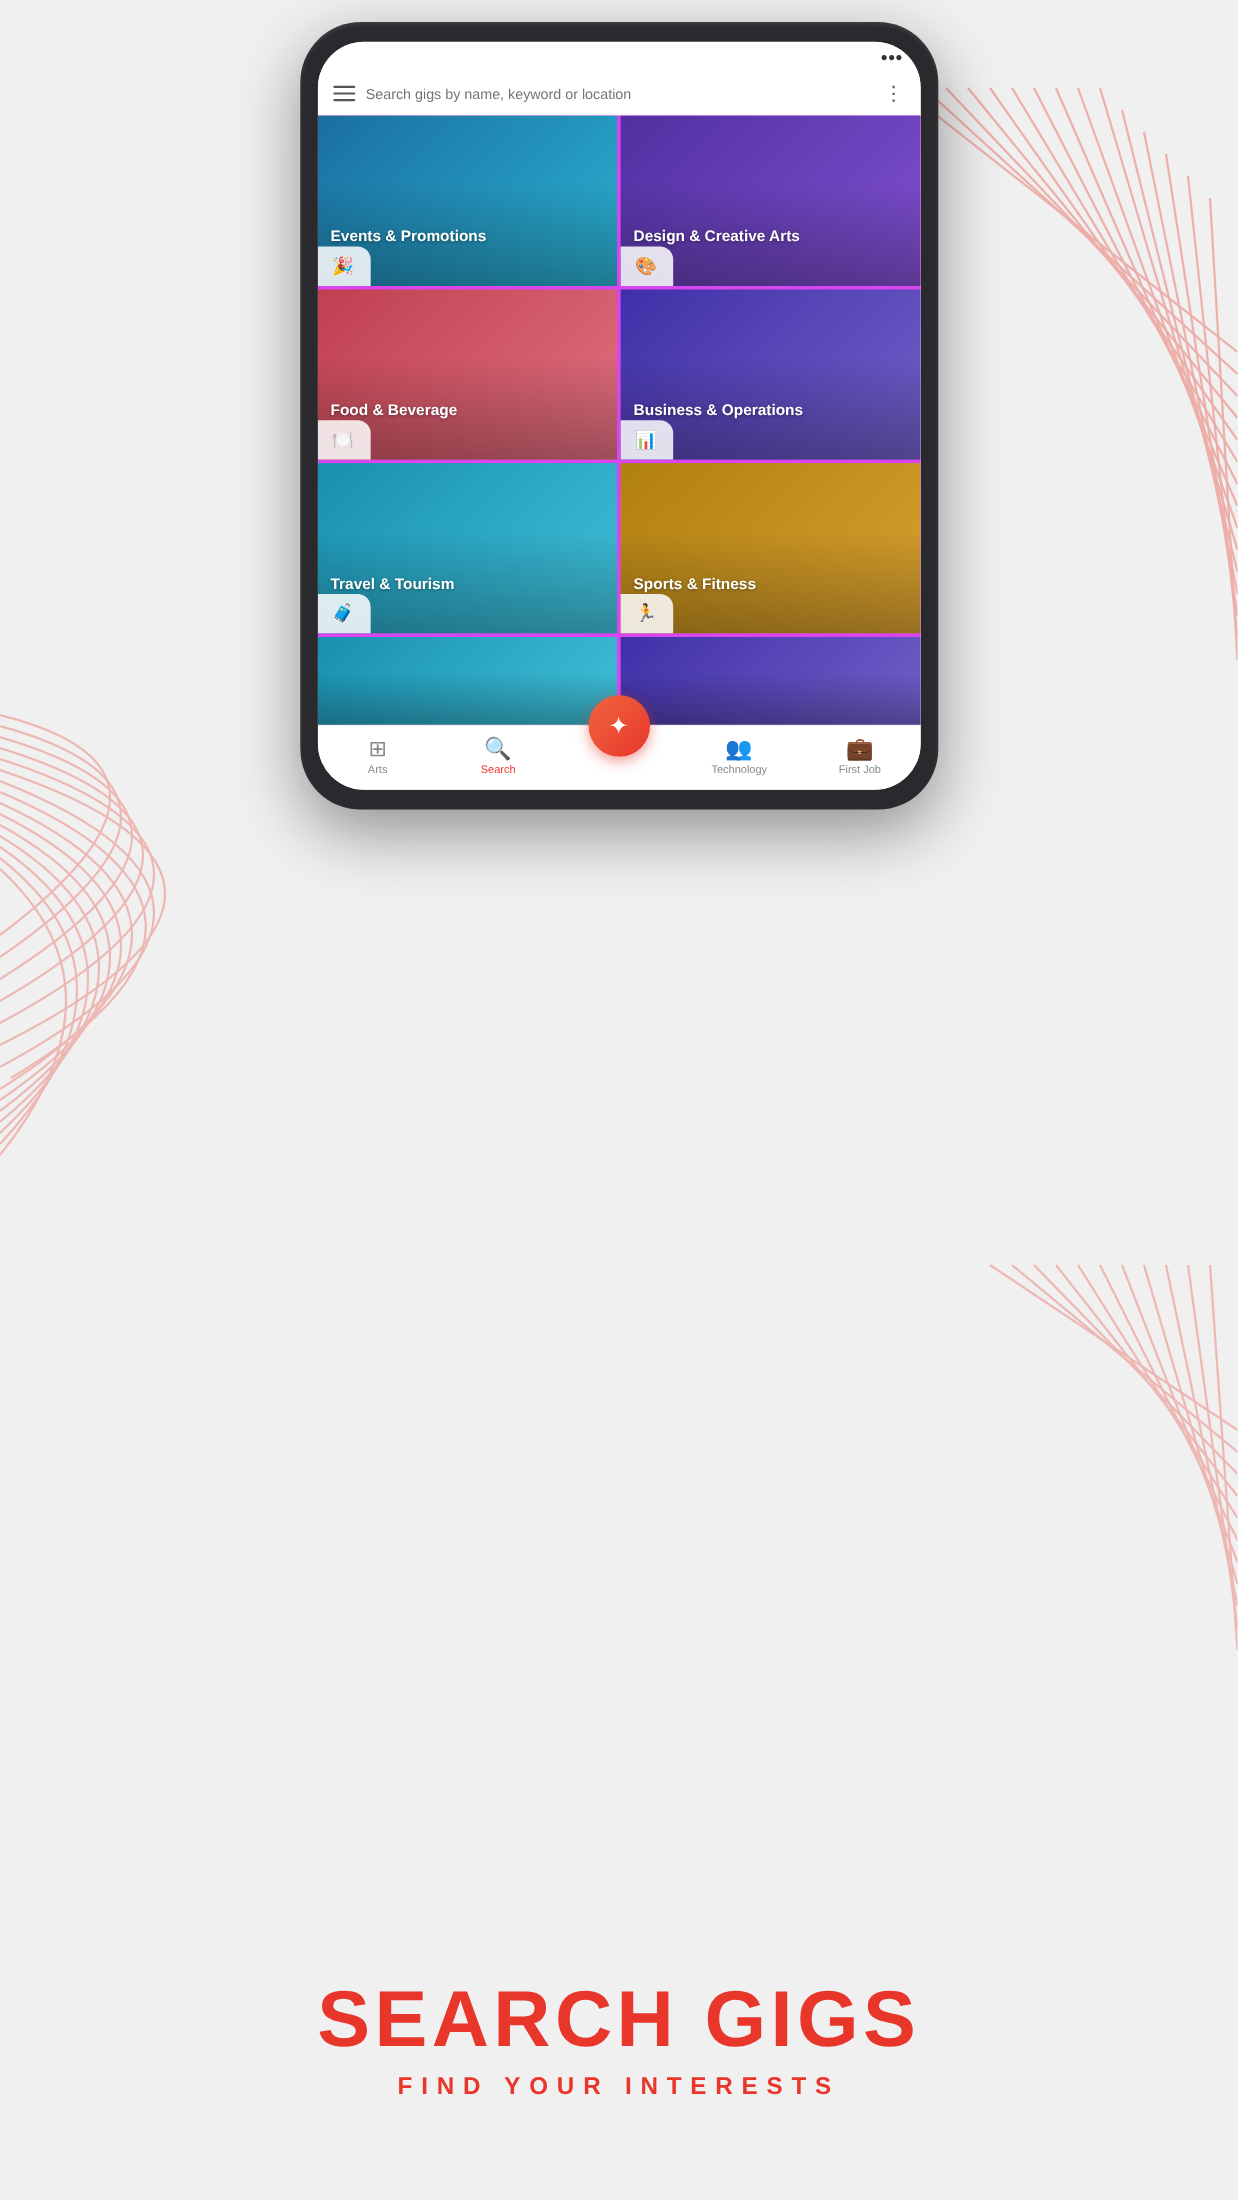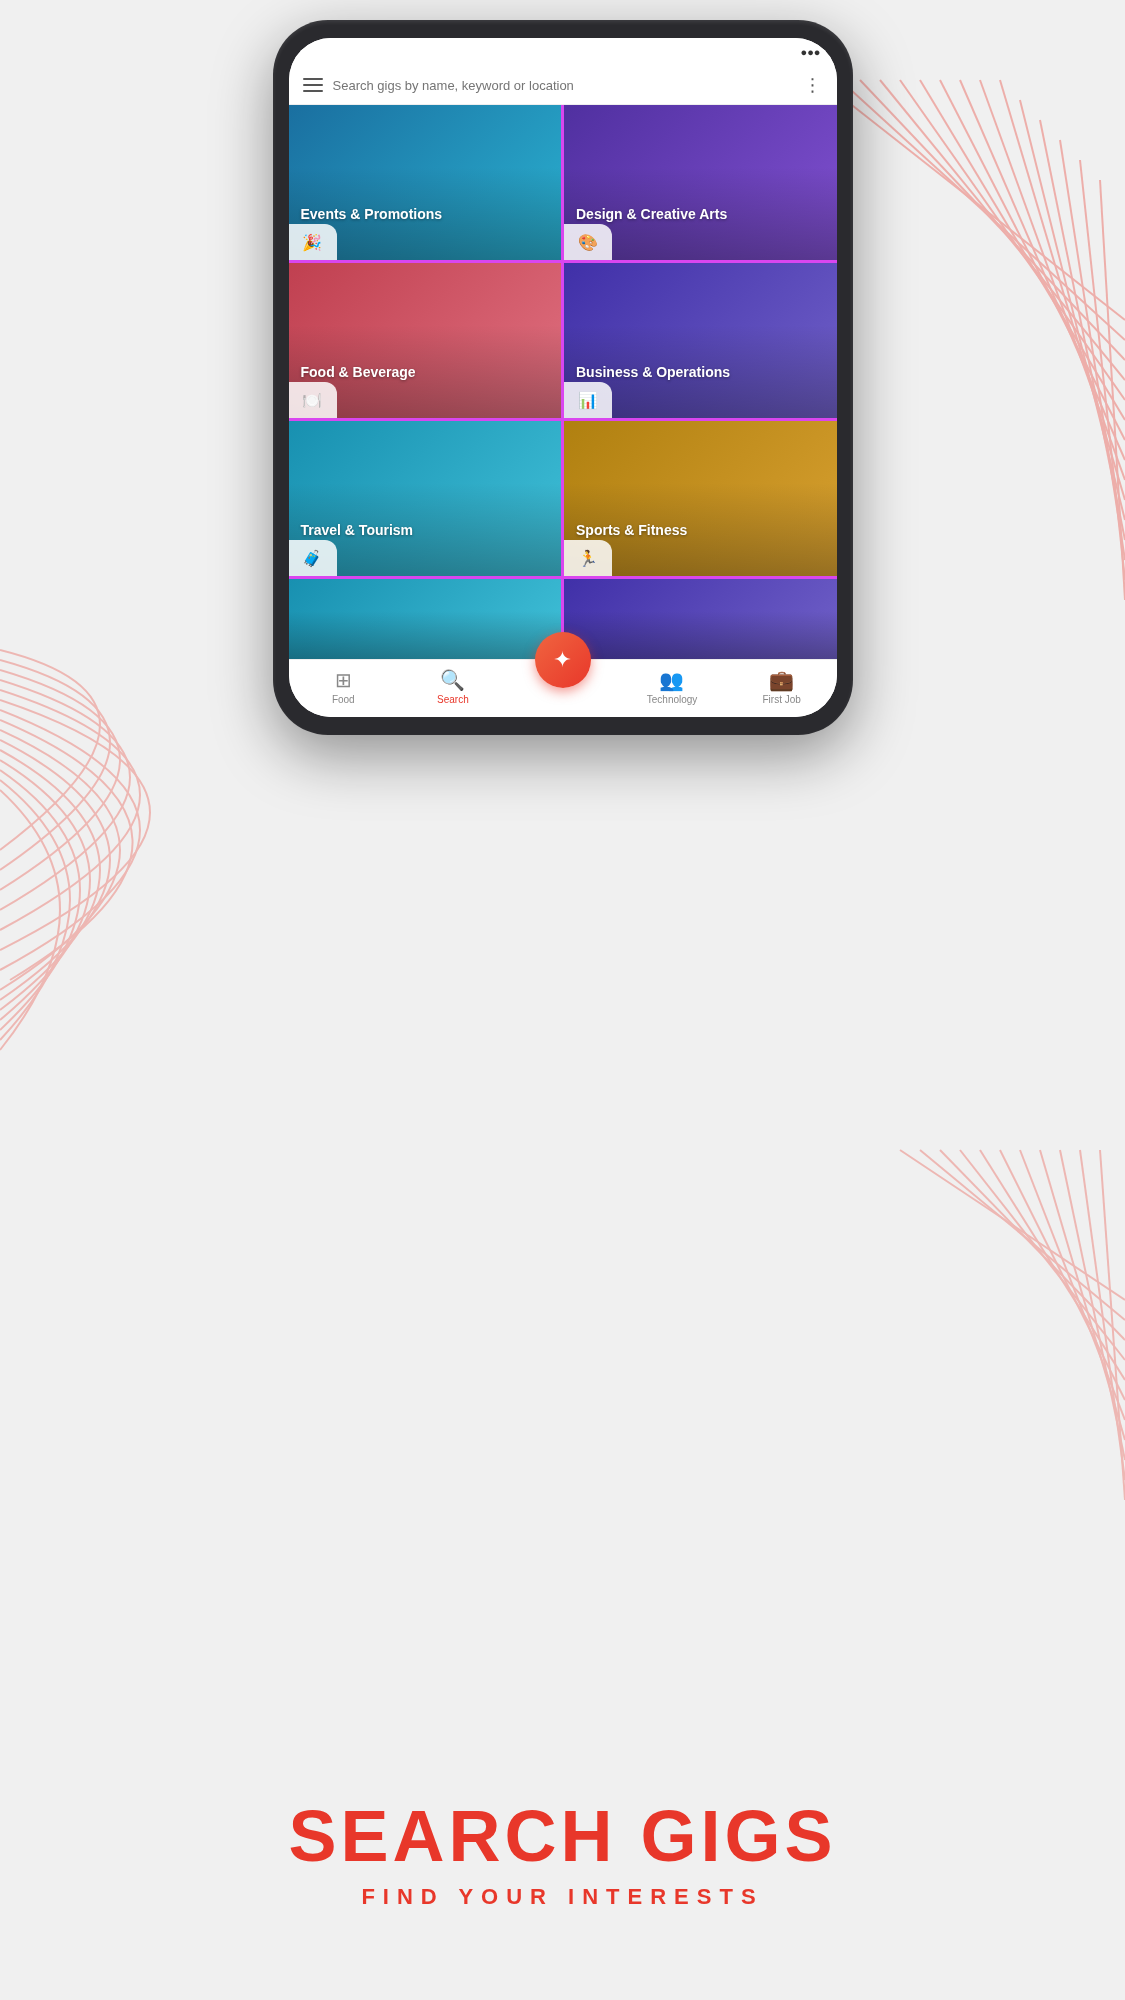--- a/index.html
+++ b/index.html
@@ -350,21 +350,21 @@
         </div>
 
       <div class="bottom-nav">
 
         <div class="nav-fab">
           <span>✦</span>
         </div>
 
         <div class="nav-item">
           <span class="nav-icon">⊞</span>
-          <span class="nav-label">Food</span>
+          <span class="nav-label">Arts</span>
         </div>
         <div class="nav-item">
           <span class="nav-icon active">🔍</span>
           <span class="nav-label active">Search</span>
         </div>
         <div class="nav-item" style="flex:1;"></div>
         <div class="nav-item">
           <span class="nav-icon">👥</span>
           <span class="nav-label">Technology</span>
         </div>

